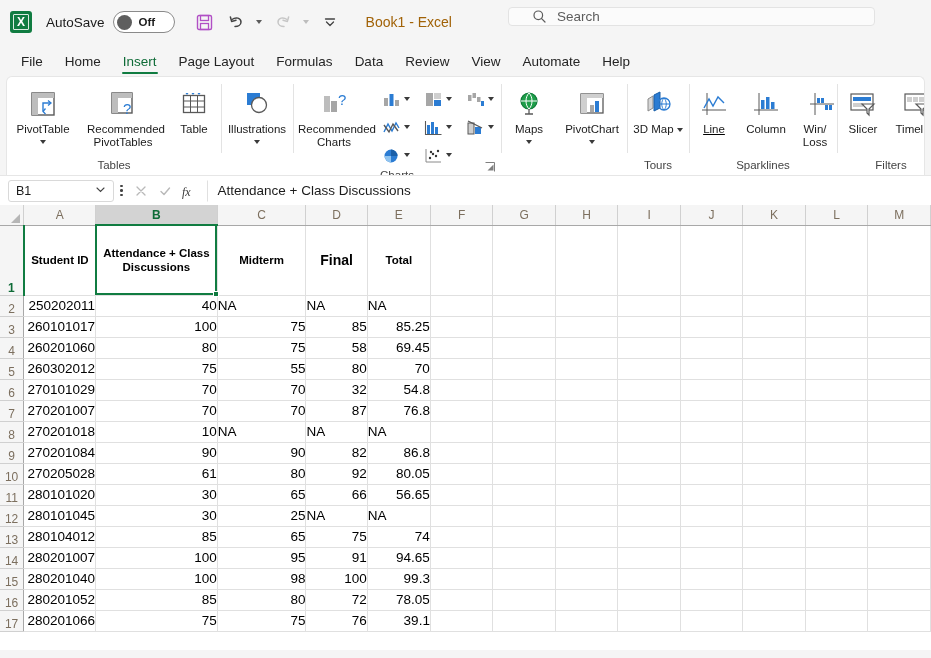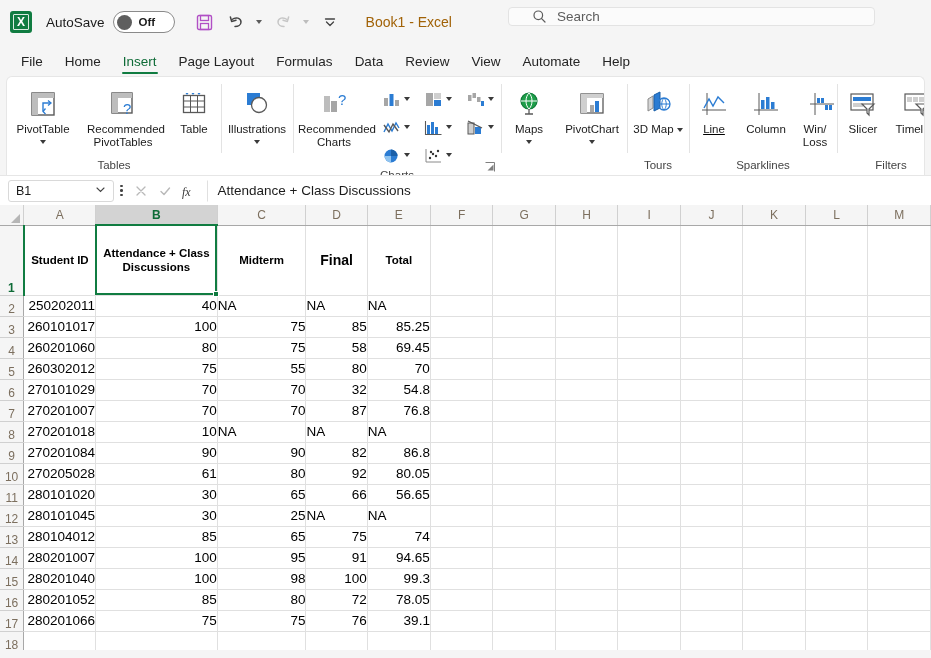--- a/index.html
+++ b/index.html
@@ -894,36 +894,20 @@
             <td class="cell num">39.1</td>
             <td class="cell "></td>
             <td class="cell "></td>
             <td class="cell "></td>
             <td class="cell "></td>
             <td class="cell "></td>
             <td class="cell "></td>
             <td class="cell "></td>
             <td class="cell "></td>
           </tr>
-          <tr>
-            <td class="rowhdr">18</td>
-            <td class="cell "></td>
-            <td class="cell "></td>
-            <td class="cell "></td>
-            <td class="cell "></td>
-            <td class="cell "></td>
-            <td class="cell "></td>
-            <td class="cell "></td>
-            <td class="cell "></td>
-            <td class="cell "></td>
-            <td class="cell "></td>
-            <td class="cell "></td>
-            <td class="cell "></td>
-            <td class="cell "></td>
-          </tr>
         </tbody>
     </table>
 
     <div class="activecell" id="activecell" style="left: 94.625px; top: 19px; width: 122.531px; height: 71px;">
       <div class="handle"></div>
     </div>
   </div>
 
 </div>
 

